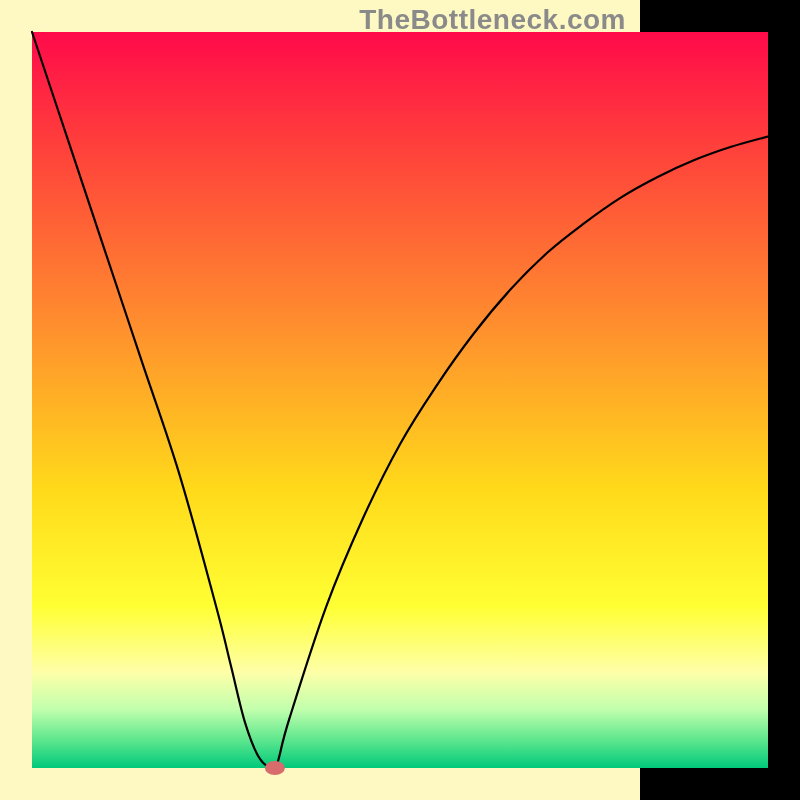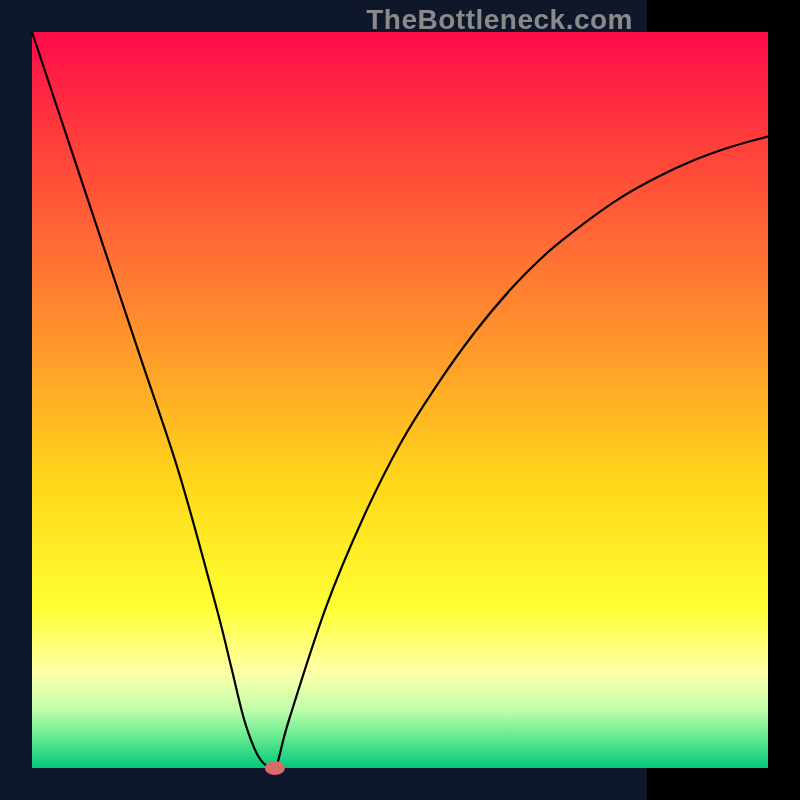--- a/index.html
+++ b/index.html
@@ -7,22 +7,21 @@
     padding: 0;
     width: 800px;
     height: 800px;
     overflow: hidden;
     background: #000;
   }
   .frame {
     position: relative;
     width: 640px;
     height: 800px;
-    background: #0f172a;
-    padding-left: 7px;
+    background: #fef9c3;
   }
   .watermark {
     position: absolute;
     top: 4px;
     right: 14px;
     font-family: Arial, Helvetica, sans-serif;
     font-size: 28px;
     font-weight: 600;
     color: #8a8a8a;
     letter-spacing: 0.5px;

